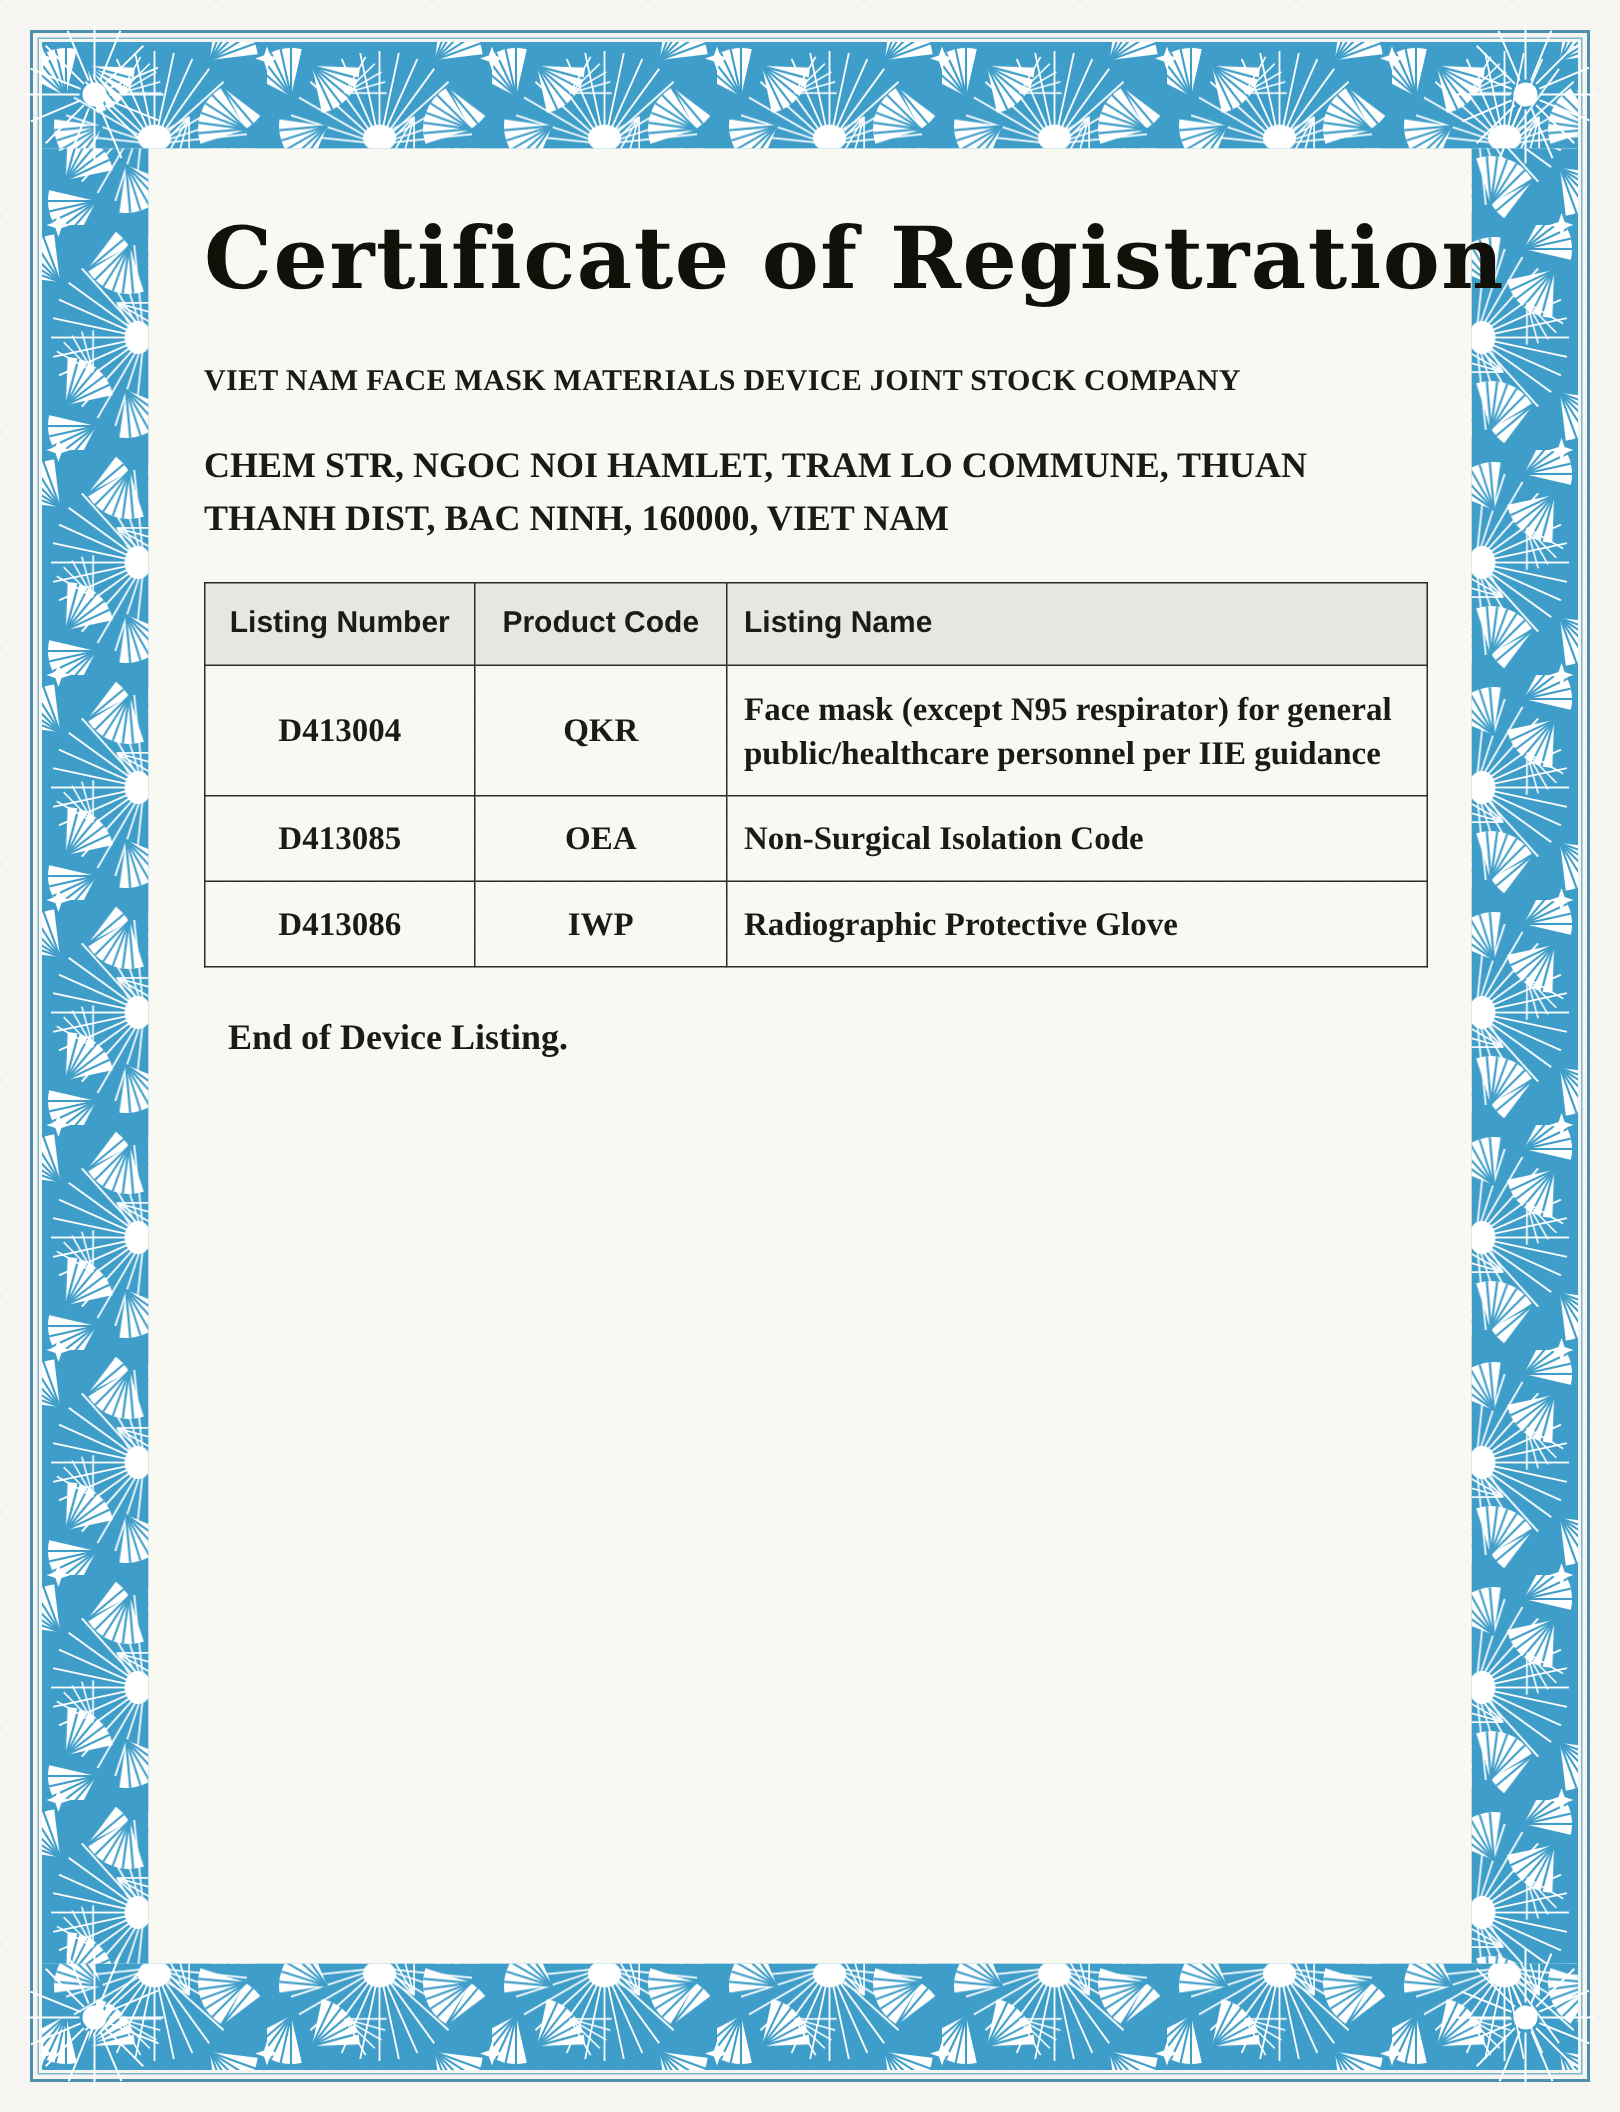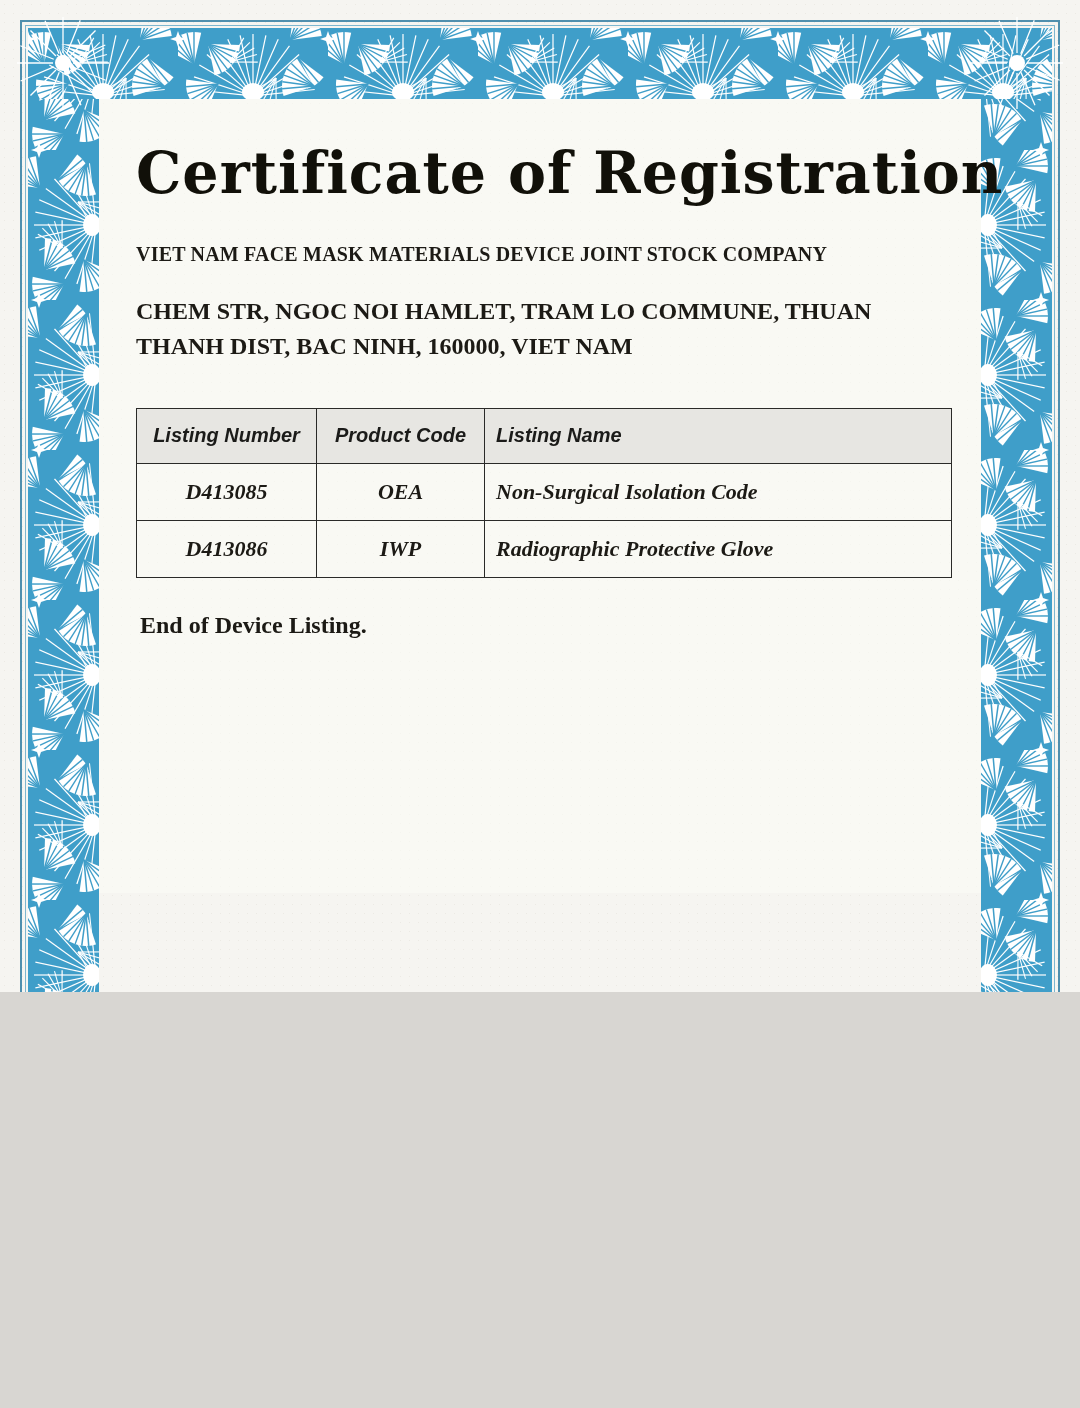--- a/index.html
+++ b/index.html
@@ -1,18 +1,18 @@
 <!DOCTYPE html>
 <html><head>
 <meta charset="utf-8">
 <style>
   html,body{margin:0;padding:0;background:#d8d6d2;}
   .page{
     position:relative;
-    width:1080px;height:992px;
+    width:1080px;height:1408px;
     margin:0 auto;
     background-color:#f6f5f1;
     background-image:radial-gradient(#eceae4 0.8px, transparent 0.9px);
     background-size:9px 9px;
     font-family:"Liberation Serif", serif;
     color:#1c1a15;
     overflow:hidden;
   }
   .border-svg{position:absolute;left:0;top:0;width:1080px;height:1408px;}
   .content{
@@ -51,25 +51,24 @@
     font-size:24px;
     line-height:1.45;
     max-width:832px;
   }
   .section-heading{
     margin:34px 0 0 0;
     font-weight:bold;
     font-size:24px;
   }
   table.device-table{
-    margin-top:44px;
+    margin-top:24px;
     width:815px;
     border-collapse:collapse;
     table-layout:fixed;
-    font-style:italic;
   }
   .device-table col.c1{width:180px;}
   .device-table col.c2{width:168px;}
   .device-table col.c3{width:467px;}
   .device-table th, .device-table td{
     border:1.5px solid #2a2a28;
   }
   .device-table thead th{
     height:52px;
     background:#e7e6e2;
@@ -87,21 +86,21 @@
     vertical-align:middle;
   }
   .device-table td.center{text-align:center;height:54px;}
   .device-table td.name{
     text-align:left;
     padding:9px 8px 9px 11px;
     line-height:1.32;
   }
   .device-table tr.tall td.center{height:84px;}
   .end-note{
-    margin:34px 0 0 4px;
+    margin:34px 0 0 16px;
     font-weight:bold;
     font-size:24px;
   }
 </style>
 </head>
 <body>
 
 <div class="page">
 
   <svg class="border-svg" viewBox="0 0 1080 1408" xmlns="http://www.w3.org/2000/svg" aria-hidden="true">
@@ -232,20 +231,25 @@
           <col class="c3">
         </colgroup>
       <thead>
         <tr>
           <th class="center">Listing Number</th>
           <th class="center">Product Code</th>
           <th class="left">Listing Name</th>
         </tr>
       </thead>
       <tbody>
+        <tr class="tall">
+          <td class="center">D413004</td>
+          <td class="center">QKR</td>
+          <td class="name">Face mask (except N95 respirator) for general public/healthcare personnel per IIE guidance</td>
+        </tr>
         <tr>
           <td class="center">D413085</td>
           <td class="center">OEA</td>
           <td class="name">Non-Surgical Isolation Code</td>
         </tr>
         <tr>
           <td class="center">D413086</td>
           <td class="center">IWP</td>
           <td class="name">Radiographic Protective Glove</td>
         </tr>

